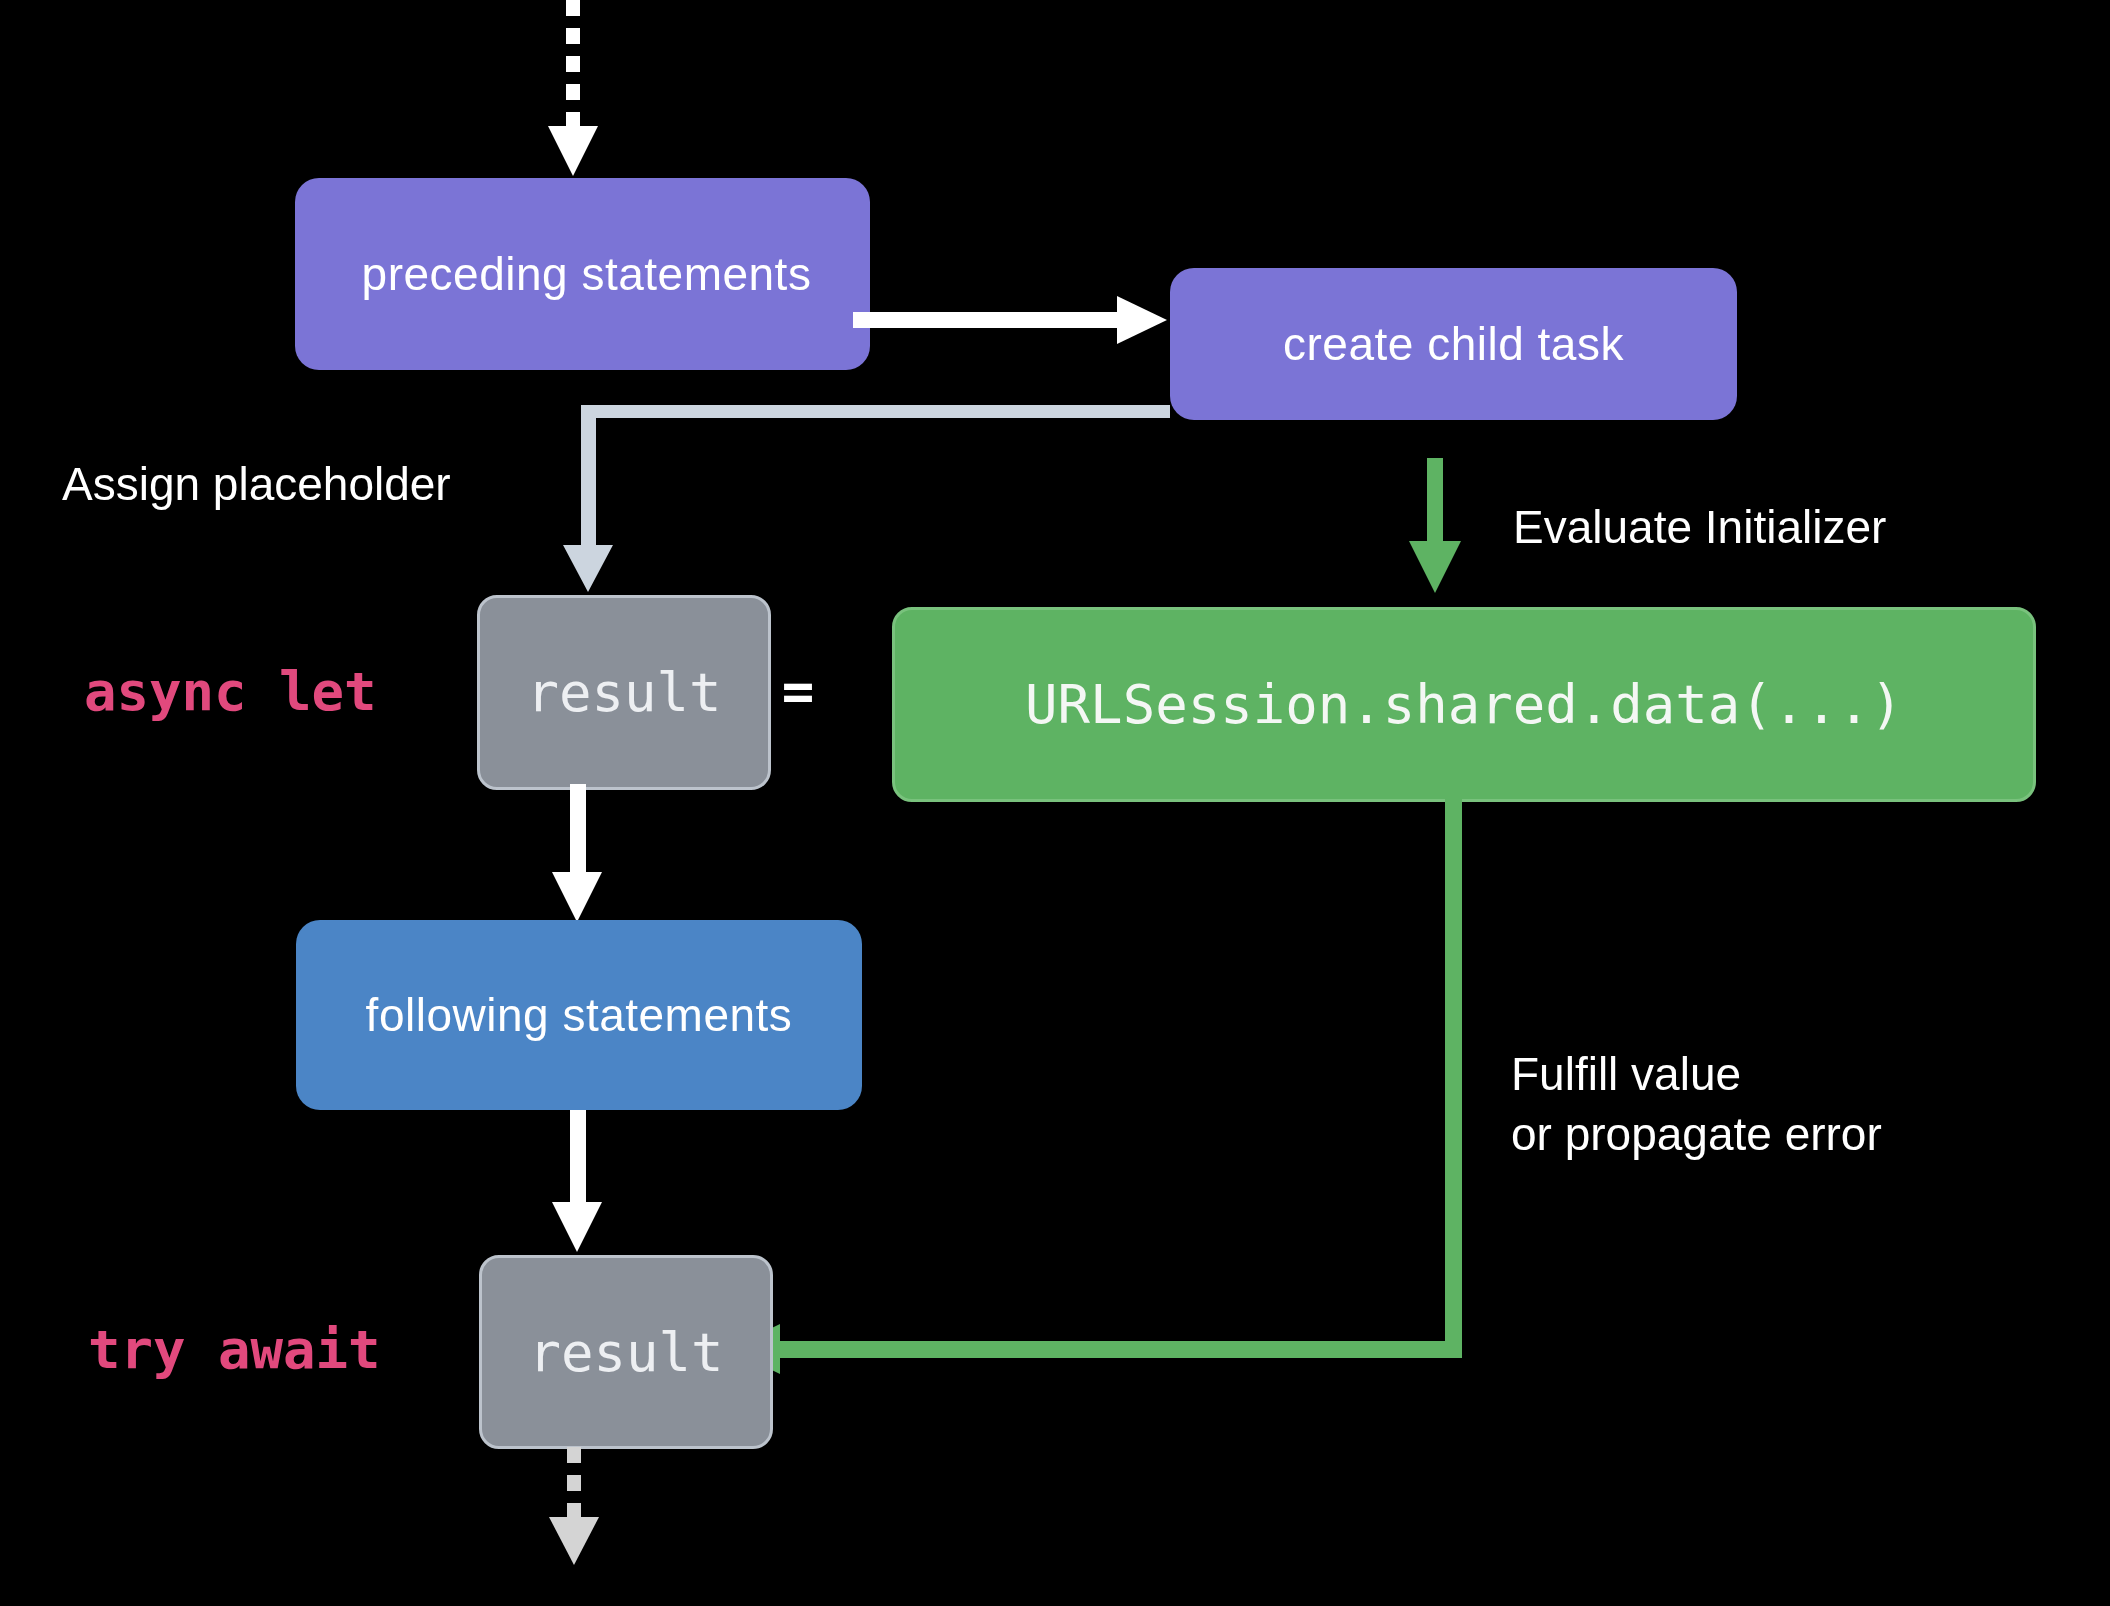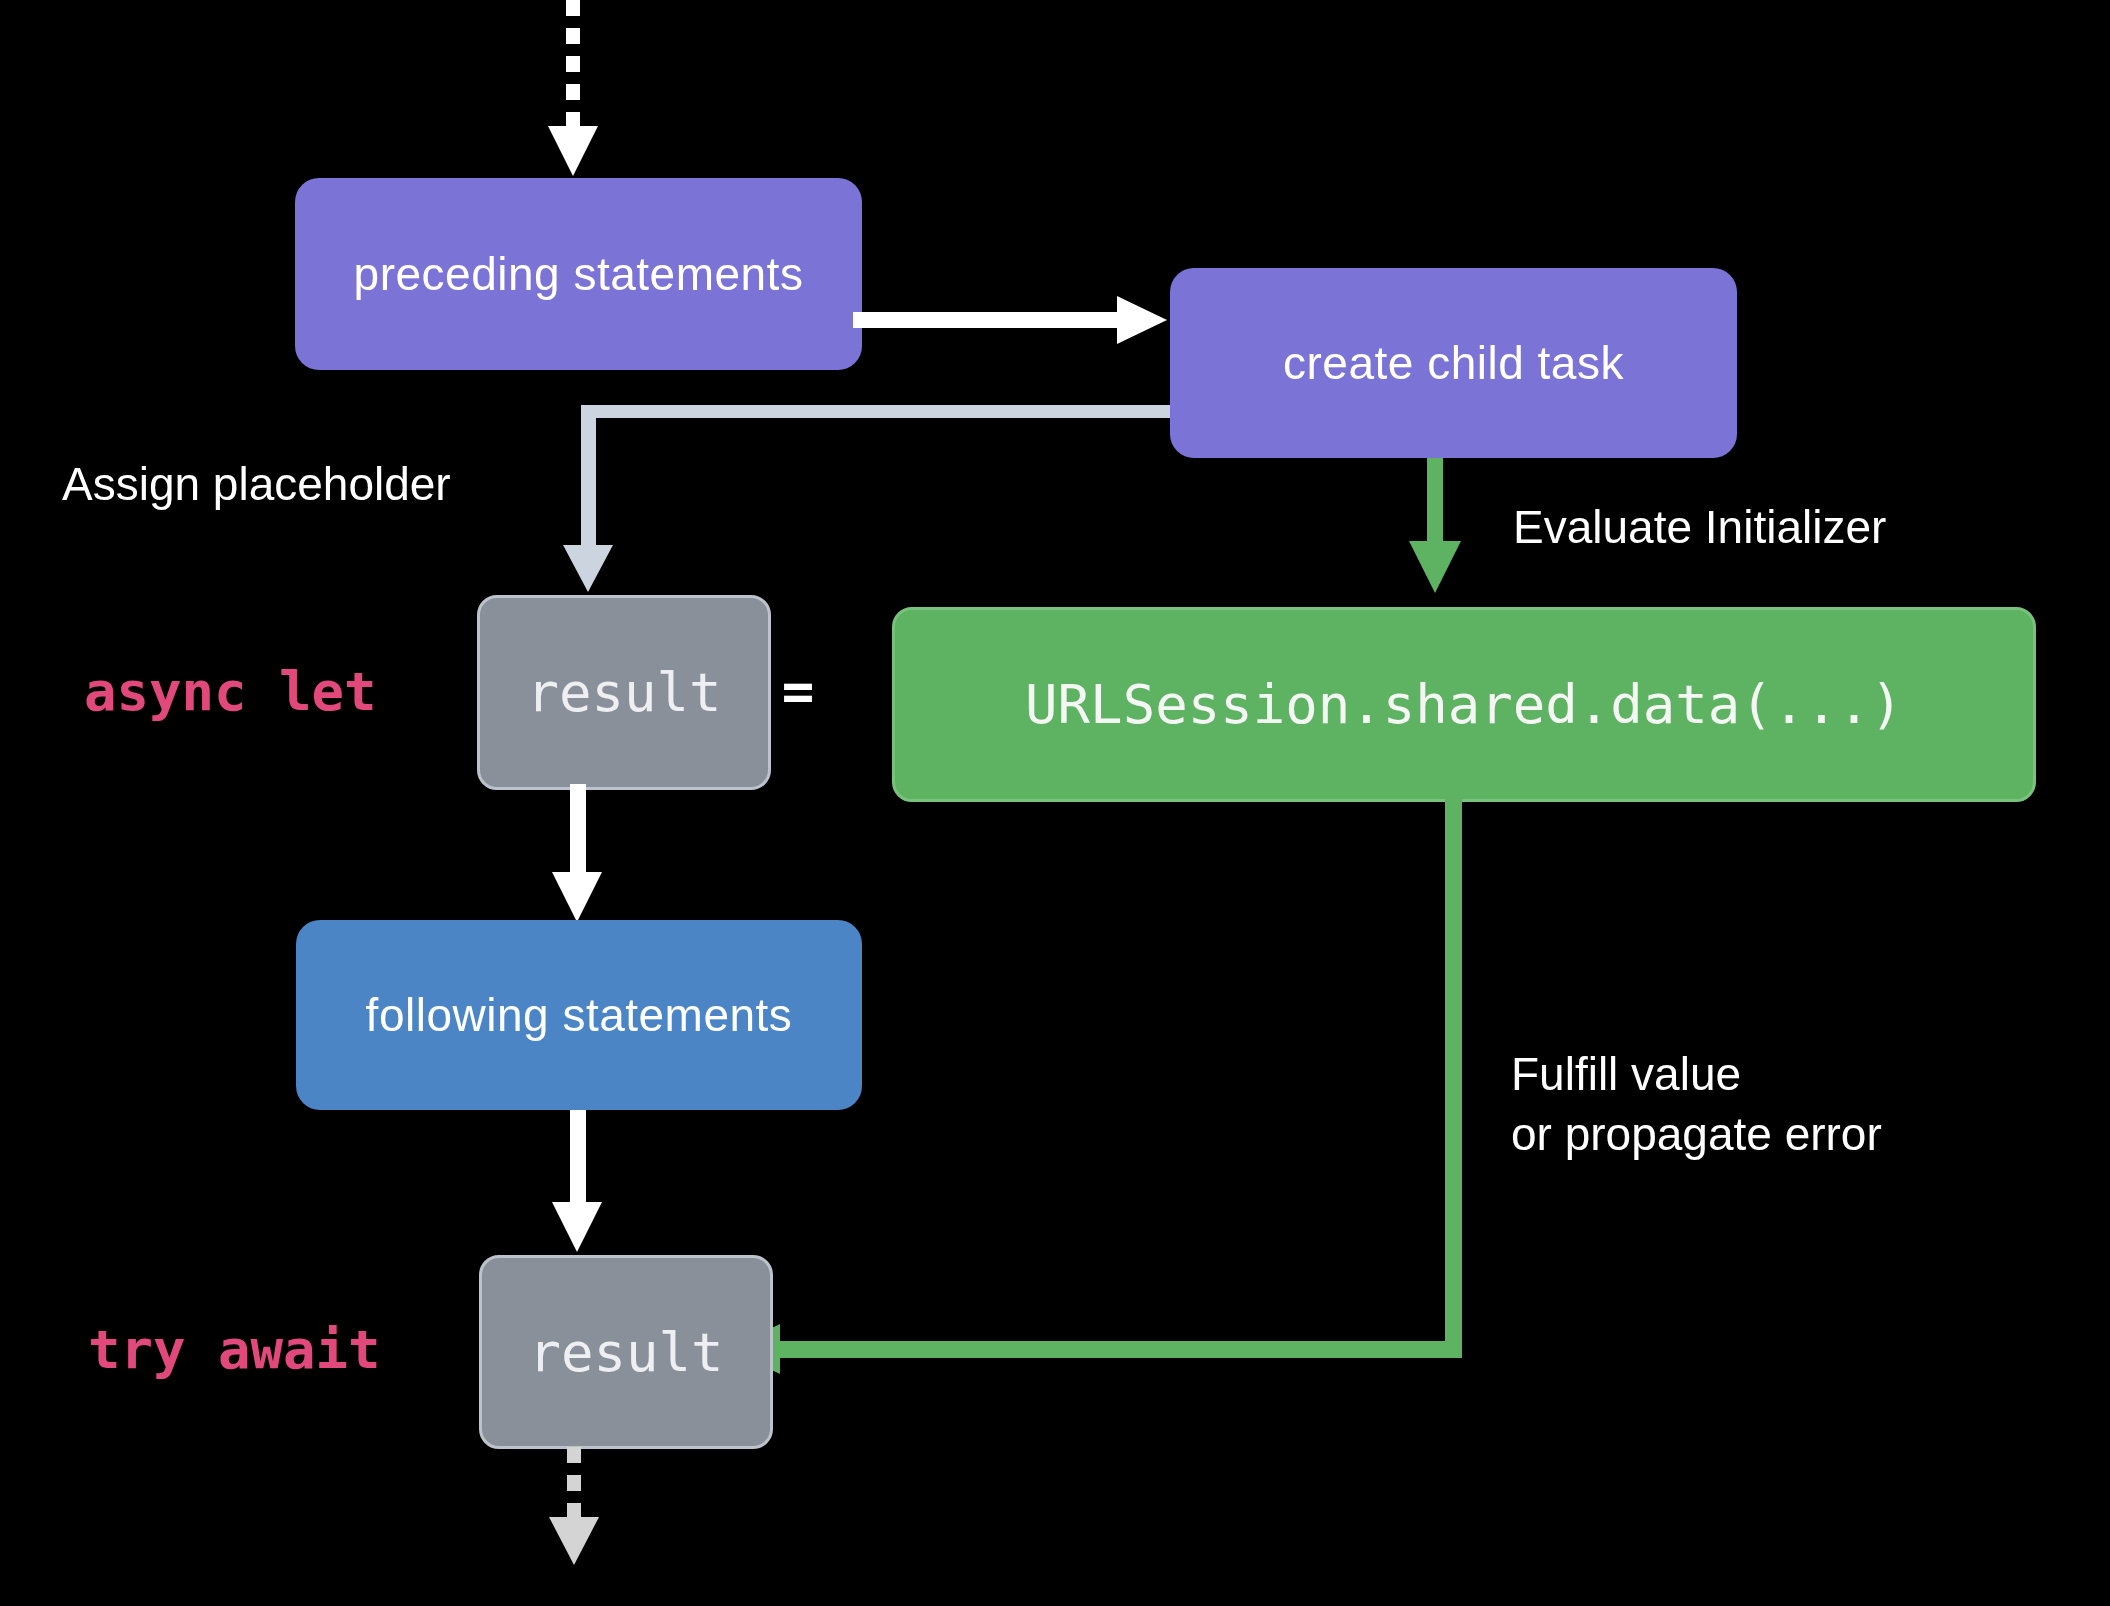--- a/index.html
+++ b/index.html
@@ -106,28 +106,28 @@
   .tri-left-green   { border-top: 25px solid transparent; border-bottom: 25px solid transparent; border-right: 52px solid #5EB363; }
 </style>
 </head>
 <body>
 
 <div class="stage">
 
   <div class="line dashed-v-white" style="left:566px; top:0px; width:14px; height:128px;"></div>
   <div class="tri tri-down-white" style="left:548px; top:126px;"></div>
 
-  <div class="box task-box" style="left:295px; top:178px; width:567px; height:192px;">
+  <div class="box task-box" style="left:295px; top:178px; width:567px; height:192px;padding-left:8px;">
     <span>preceding statements</span>
   </div>
 
   <div class="line white-line" style="left:853px; top:312px; width:264px; height:16px;"></div>
   <div class="tri tri-right-white" style="left:1117px; top:296px;"></div>
 
-  <div class="box task-box" style="left:1170px; top:268px; width:567px; height:190px;">
+  <div class="box task-box" style="left:1170px; top:268px; width:567px; height:152px;">
     <span>create child task</span>
   </div>
 
   <div class="line gray-line" style="left:581px; top:405px; width:589px; height:13px;"></div>
   <div class="line gray-line" style="left:581px; top:405px; width:15px; height:142px;"></div>
   <div class="tri tri-down-gray" style="left:563px; top:545px;"></div>
 
   <div class="line green-line" style="left:1427px; top:458px; width:16px; height:85px;"></div>
   <div class="tri tri-down-green" style="left:1409px; top:541px;"></div>
 

